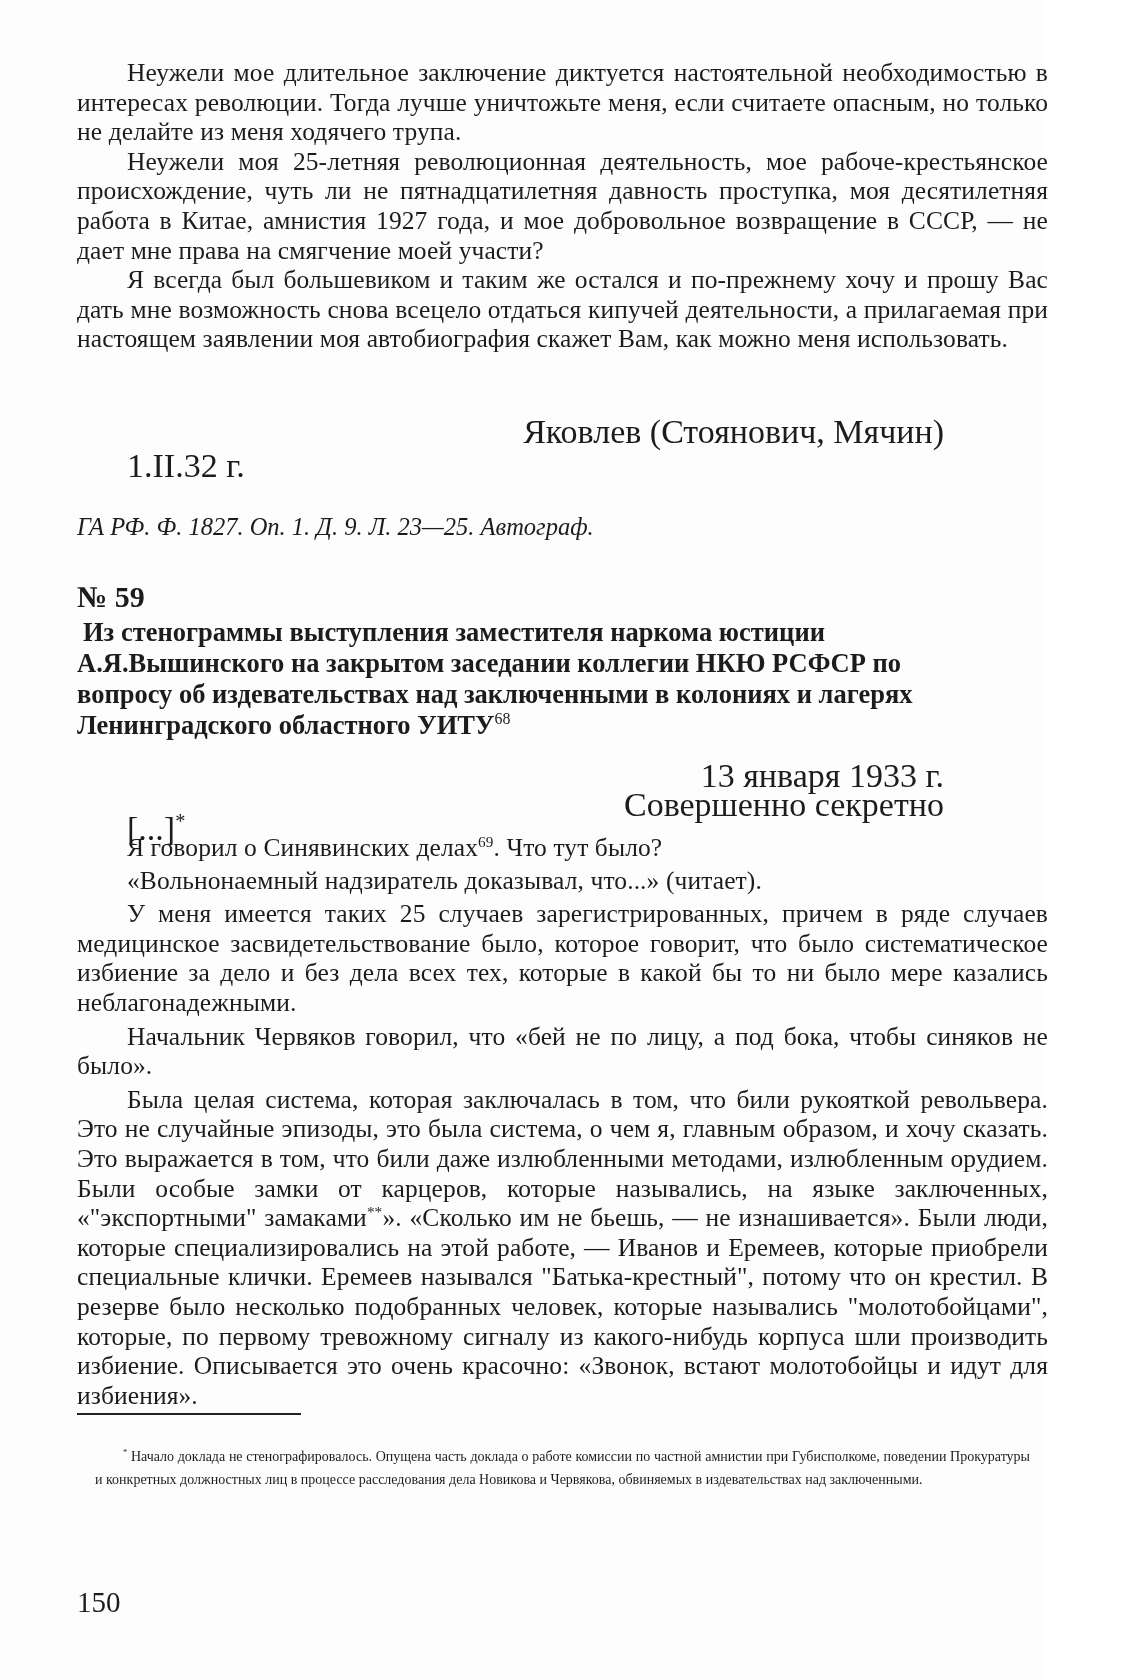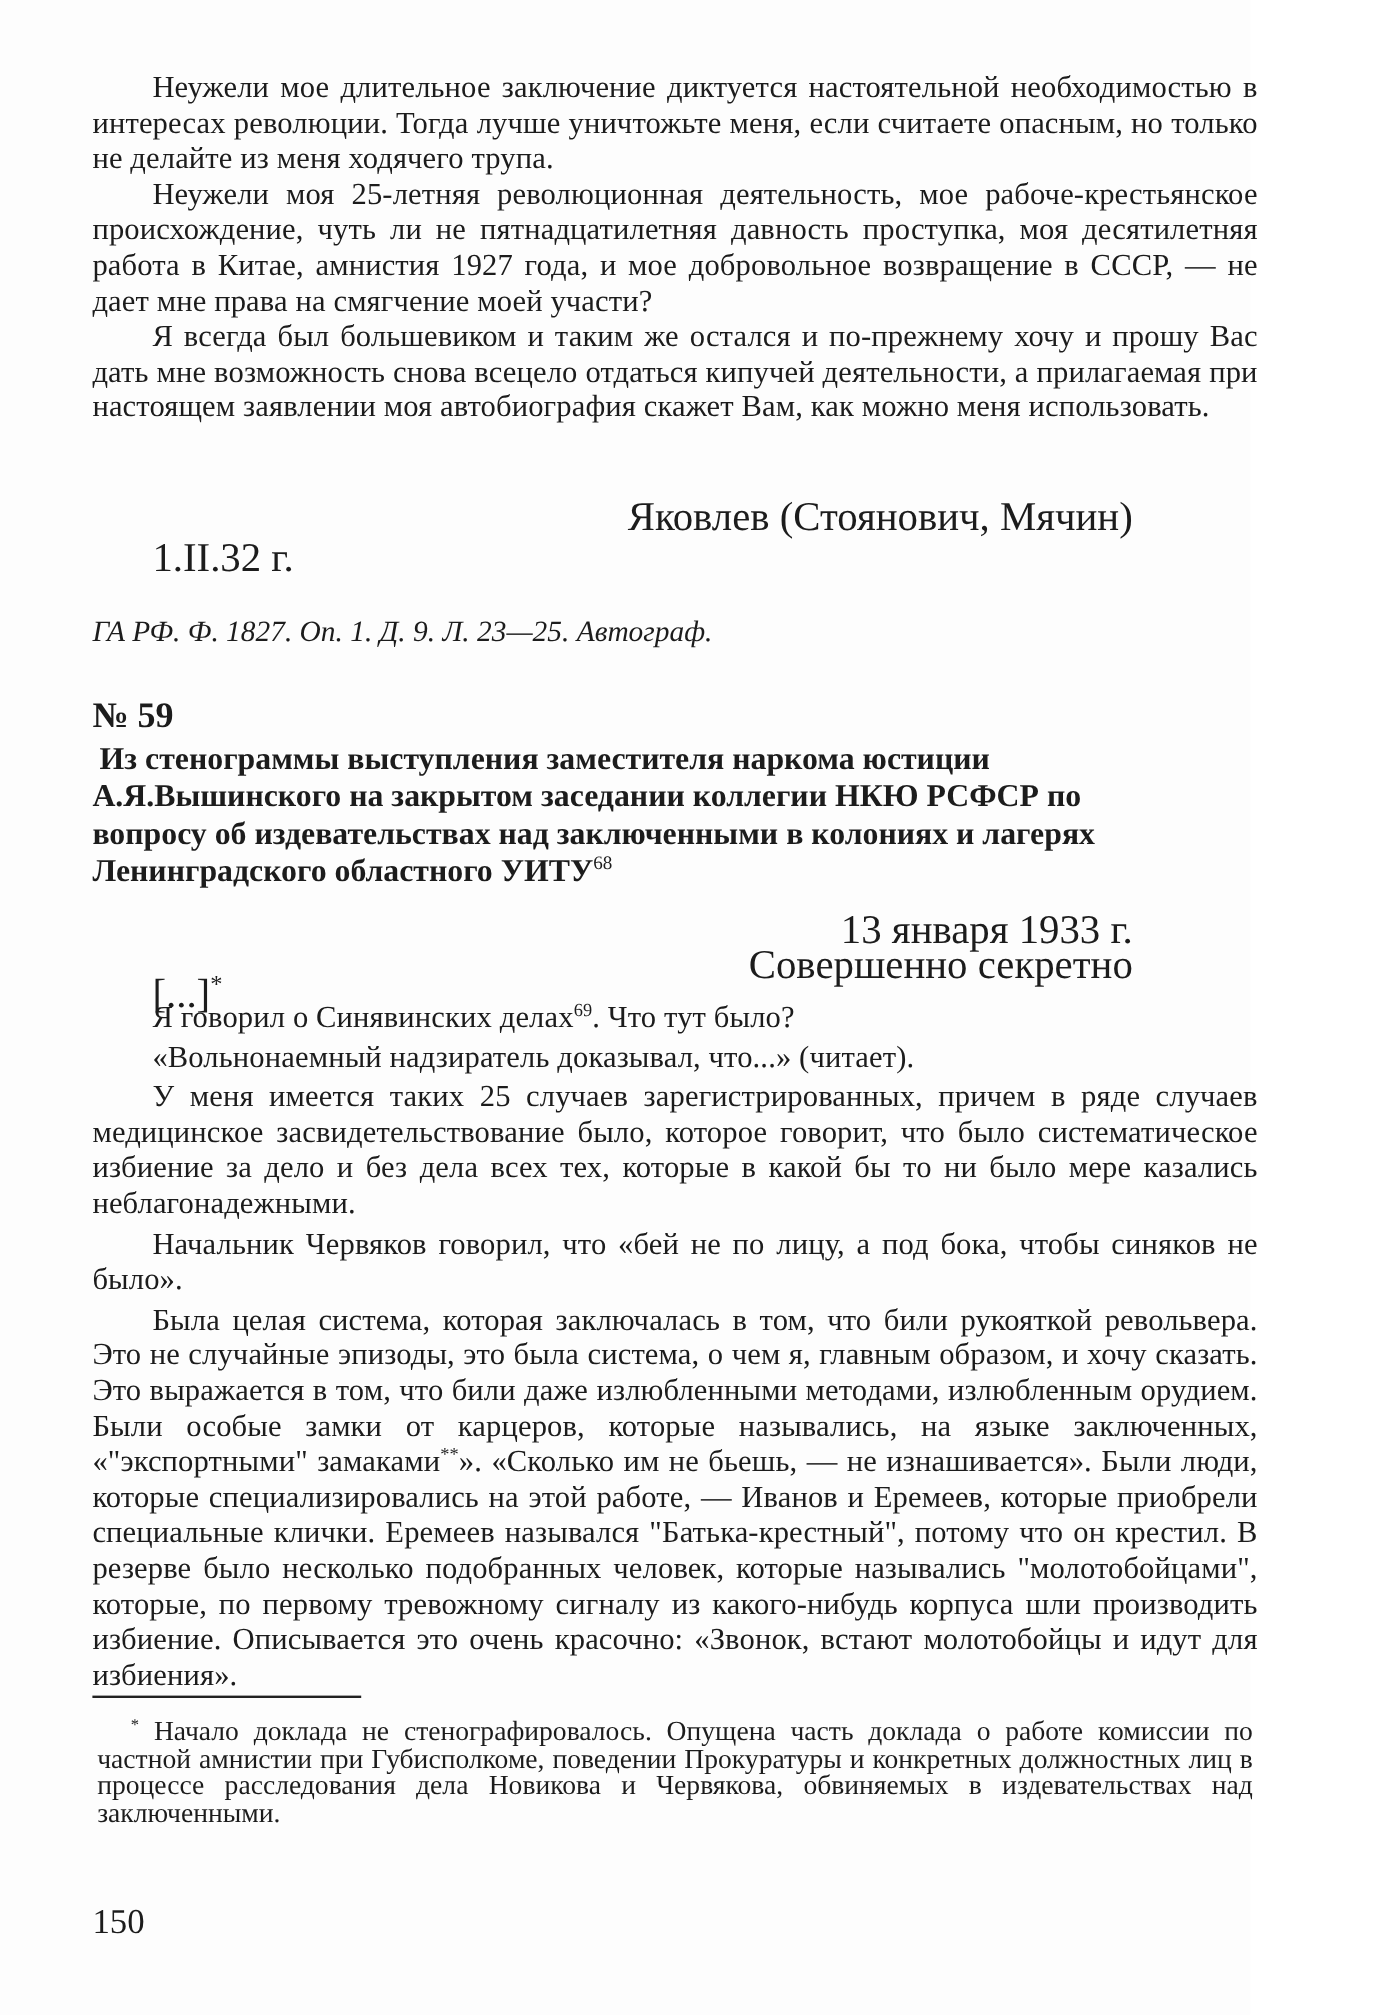--- a/index.html
+++ b/index.html
@@ -14,21 +14,21 @@
     font-size: 25.5px; line-height: 29.6px; text-align: justify;
     text-indent: 50px; margin: 0; letter-spacing: 0.1px;
   }
   .p.last-left { text-align-last: left; }
   .sig { position: absolute; font-size: 34px; line-height: 29px; margin-top: 24px; }
   .arch { font-style: italic; font-size: 24.5px; position: absolute; }
   .docnum { position: absolute; font-weight: bold; font-size: 30px; }
   .title { position: absolute; font-weight: bold; font-size: 26.5px; line-height: 31px; }
   sup { font-size: 60%; vertical-align: super; line-height: 0; }
   .fn-rule { position: absolute; left: 77px; top: 1413px; width: 224px; height: 1.5px; background: #222; }
-  .fn { font-size: 23px; line-height: 22.5px; text-align: justify; text-indent: 28px; margin: 4px; }
+  .fn { font-size: 14px; line-height: 22.5px; text-align: justify; text-indent: 28px; margin: 18px; }
   .pagenum { position: absolute; left: 77px; top: 1586px; font-size: 29px; font-family: Liberation Serif, serif; }
 </style>
 </head>
 <body>
 
 <div class="page">
 
   <div class="col" style="top:58px;">
     <p class="p">Неужели мое длительное заключение диктуется настоятельной необходимостью в интересах революции. Тогда лучше уничтожьте меня, если считаете опасным, но только не делайте из меня ходячего трупа.</p>
     <p class="p">Неужели моя 25-летняя революционная деятельность, мое рабоче-крестьянское происхождение, чуть ли не пятнадцатилетняя давность проступка, моя десятилетняя работа в Китае, амнистия 1927 года, и мое добровольное возвращение в СССР, — не дает мне права на смягчение моей участи?</p>

